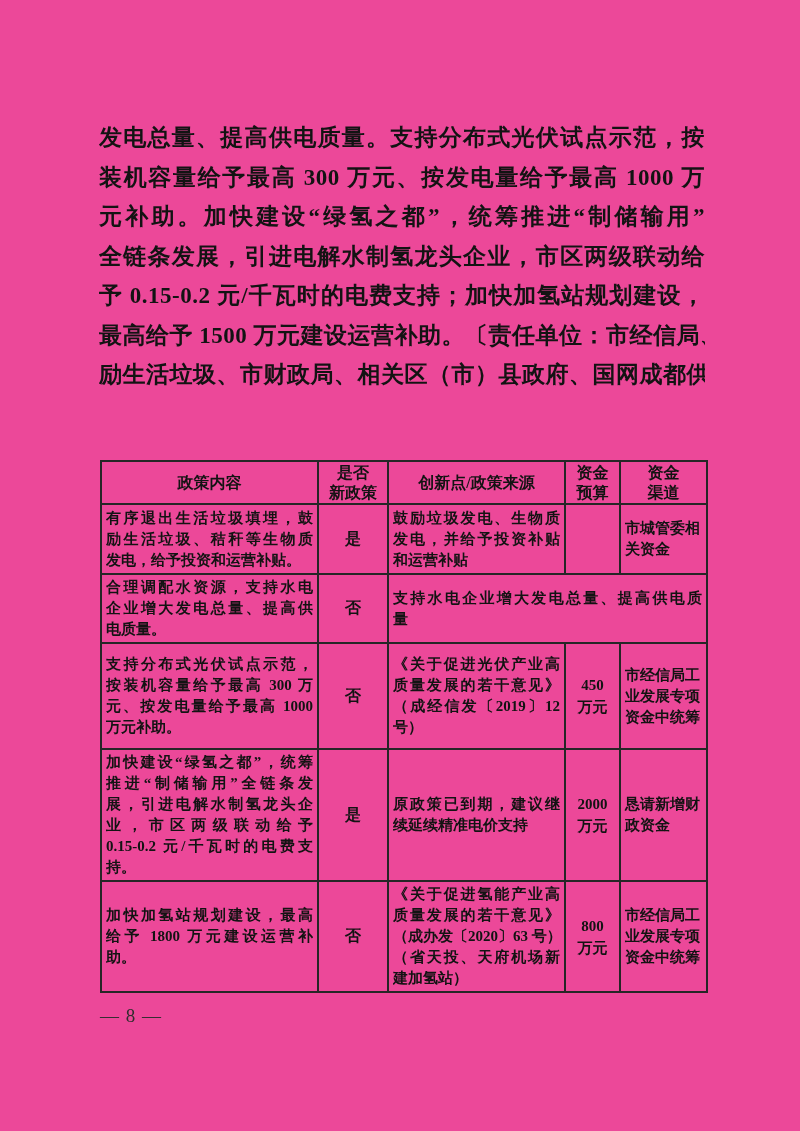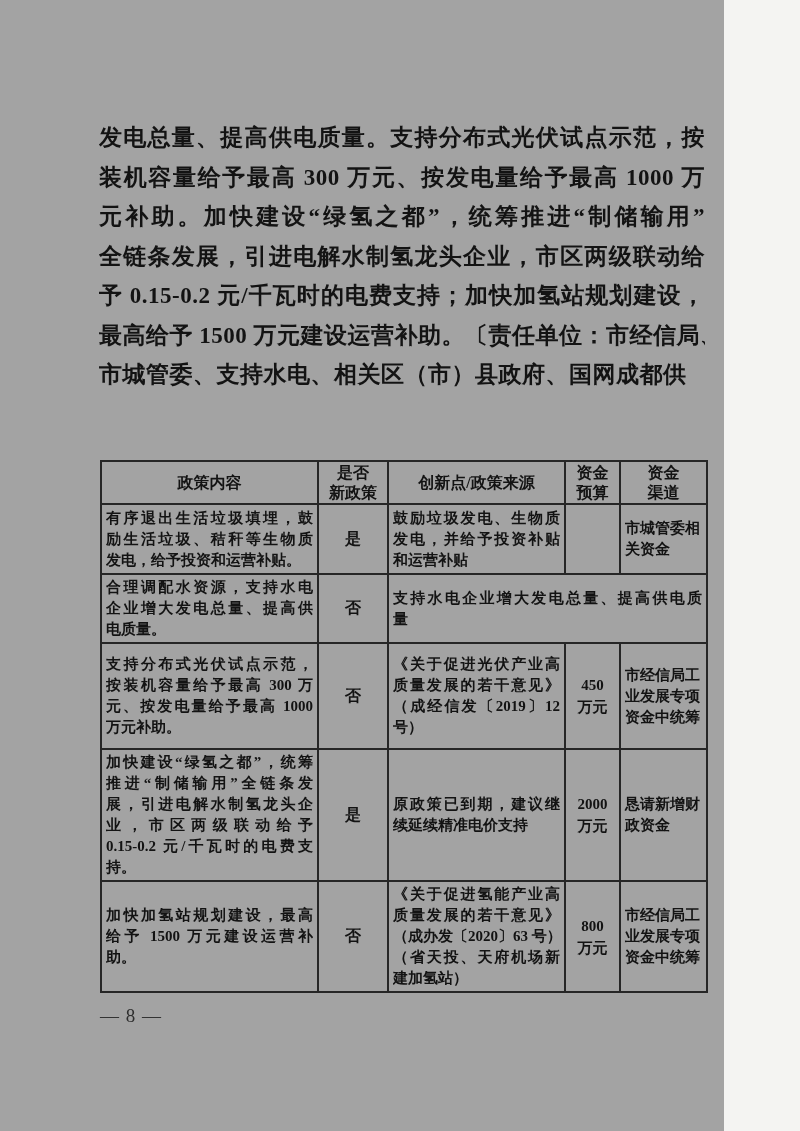--- a/index.html
+++ b/index.html
@@ -1,19 +1,19 @@
 <!DOCTYPE html>
 <html lang="zh"><head>
 <meta charset="utf-8">
 <style>
   html,body{margin:0;padding:0;background:#f4f4f2;}
   .page{
     position:relative;
-    width:724px;height:1131px;
-    background:#a3a3a3;
+    width:800px;height:1131px;
+    background:#ec4899;
     color:#131313;
     font-family:"Liberation Serif", sans-serif;
     overflow:hidden;
   }
   
   .paragraph{
     position:absolute;left:99px;top:118px;width:606px;
   }
   .para-line{
     font-size:23px;font-weight:700;line-height:39.5px;
@@ -63,21 +63,21 @@
 
 <div class="page">
 
   <div class="paragraph" id="paragraph-block">
       <div class="para-line">发电总量、提高供电质量。支持分布式光伏试点示范，按</div>
       <div class="para-line">装机容量给予最高 300 万元、按发电量给予最高 1000 万</div>
       <div class="para-line">元补助。加快建设“绿氢之都”，统筹推进“制储输用”</div>
       <div class="para-line">全链条发展，引进电解水制氢龙头企业，市区两级联动给</div>
       <div class="para-line">予 0.15-0.2 元/千瓦时的电费支持；加快加氢站规划建设，</div>
       <div class="para-line">最高给予 1500 万元建设运营补助。〔责任单位：市经信局、</div>
-      <div class="para-line">市城管委、支持水电、相关区（市）县政府、国网成都供</div>
+      <div class="para-line">励生活垃圾、市财政局、相关区（市）县政府、国网成都供</div>
     </div>
 
   <table class="policy">
     <colgroup>
       <col style="width:217px">
       <col style="width:70px">
       <col style="width:177px">
       <col style="width:55px">
       <col style="width:87px">
     </colgroup>
@@ -153,21 +153,21 @@
             <div class="jline">原政策已到期，建议继</div>
             <div class="jline">续延续精准电价支持</div>
           </td>
           <td class="cell-budget">2000
 万元</td>
           <td class="cell-channel">恳请新增财政资金</td>
         </tr>
         <tr style="height: 106px;">
           <td class="cell-policy">
             <div class="jline">加快加氢站规划建设，最高</div>
-            <div class="jline">给予 1500 万元建设运营补</div>
+            <div class="jline">给予 1800 万元建设运营补</div>
             <div class="jline">助。</div>
           </td>
           <td class="cell-isnew">否</td>
           <td class="cell-source">
             <div class="jline">《关于促进氢能产业高</div>
             <div class="jline">质量发展的若干意见》</div>
             <div class="jline">（成办发〔2020〕63 号）</div>
             <div class="jline">（省天投、天府机场新</div>
             <div class="jline">建加氢站）</div>
           </td>

